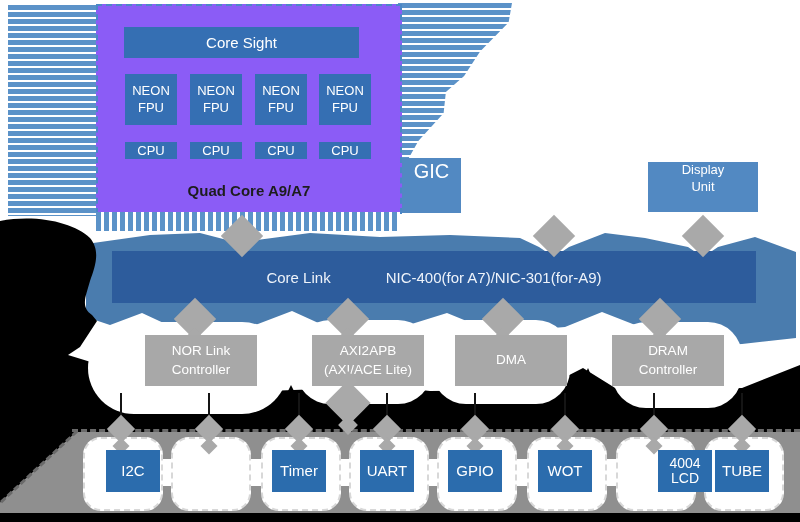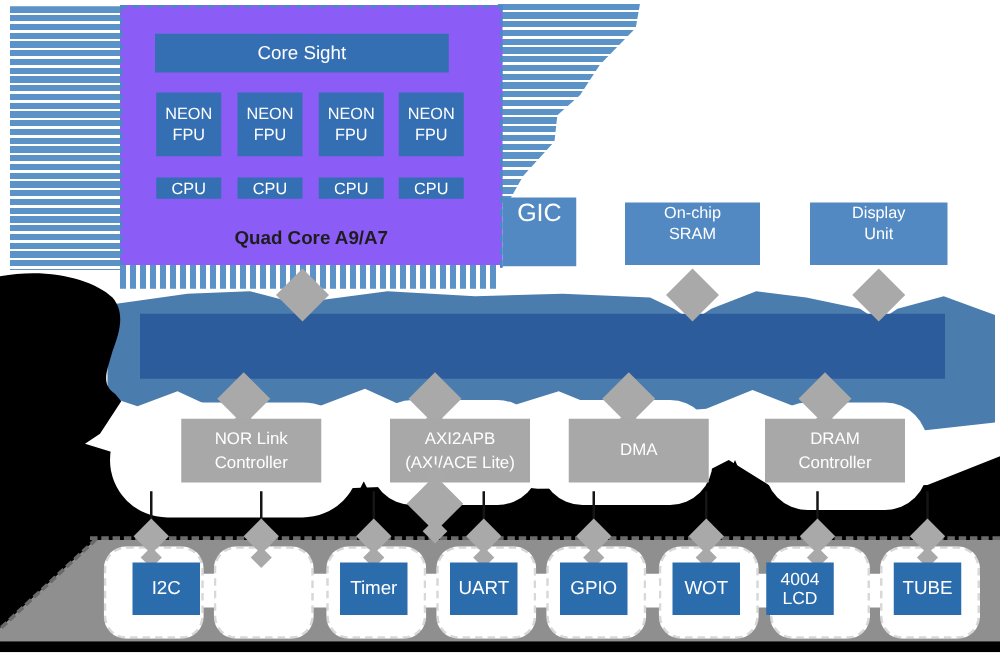--- a/index.html
+++ b/index.html
@@ -69,33 +69,33 @@
         <span>CPU</span>
       </div>
     <div class="caption">Quad Core A9/A7</div>
   </div>
 
   <div class="abs hatch-v" style="left:96px;top:212px;width:304px;height:19px;"></div>
 
   <div class="abs topblock" style="left:402px;top:158px;width:59px;height:55px;font-size:20px;">
     <span>GIC</span>
   </div>
-  <div class="abs topblock" style="left:500px;top:162px;width:108px;height:50px;">
-    <span>On-chip</span>
-    <span>SRAM</span>
-  </div>
   <div class="abs topblock" style="left:648px;top:162px;width:110px;height:50px;">
     <span>Display</span>
     <span>Unit</span>
   </div>
 
   <svg class="abs" style="left:0;top:0;" width="800" height="522">
     <path fill="#4a7cae" d="M86 244 L150 235 L200 233 L227 240 L242 255 L257 240 L310 233 L380 237 L450 235 L520 238 L539 247 L554 257 L569 247 L605 233 L645 238 L688 247 L703 257 L718 247 L755 237 L796 252 L796 338 L742 344 L704 346 L672 330 L660 339 L648 330 L602 312 L565 327 L515 331 L503 339 L491 331 L447 313 L402 327 L360 331 L348 339 L336 331 L292 311 L250 327 L207 332 L195 340 L183 332 L142 313 L110 325 L86 317 Z"></path>
     <rect x="112" y="251" width="644" height="52" fill="#2d5c9c"></rect>
   </svg>
+  <div class="abs bustext">
+    <span>Core Link</span>
+    <span>NIC-400(for A7)/NIC-301(for-A9)</span>
+  </div>
 
   <div class="dm" style="left:227px;top:221px;width:30px;height:30px;"></div>
   <div class="dm" style="left:539px;top:221px;width:30px;height:30px;"></div>
   <div class="dm" style="left:688px;top:221px;width:30px;height:30px;"></div>
 
   <svg class="abs" style="left:0;top:0;" width="800" height="522">
     <path fill="#000" d="M0 221 C38 214 74 223 90 238 C101 251 95 267 90 281 C86 296 80 307 92 315 L97 321 L80 347 L68 355 L94 363 C118 376 155 389 215 393 L320 389 L338 383 L358 383 L430 391 L540 390 L583 368 L620 391 L742 388 L800 365 L800 434 L84 434 L0 505 Z"></path>
     <rect x="0" y="513" width="800" height="9" fill="#000"></rect>
   </svg>
 
@@ -185,21 +185,21 @@
     </div>
   <div class="abs pbox" style="left:360px;">
       <span>UART</span>
     </div>
   <div class="abs pbox" style="left:448px;">
       <span>GPIO</span>
     </div>
   <div class="abs pbox" style="left:538px;">
       <span>WOT</span>
     </div>
-  <div class="abs pbox" style="left:613px;">
+  <div class="abs pbox" style="left:658px;">
     <span class="small2">4004</span>
     <span class="small2">LCD</span>
   </div>
   <div class="abs pbox" style="left:715px;">
       <span>TUBE</span>
     </div>
 
 </div>
 
 </body></html>

